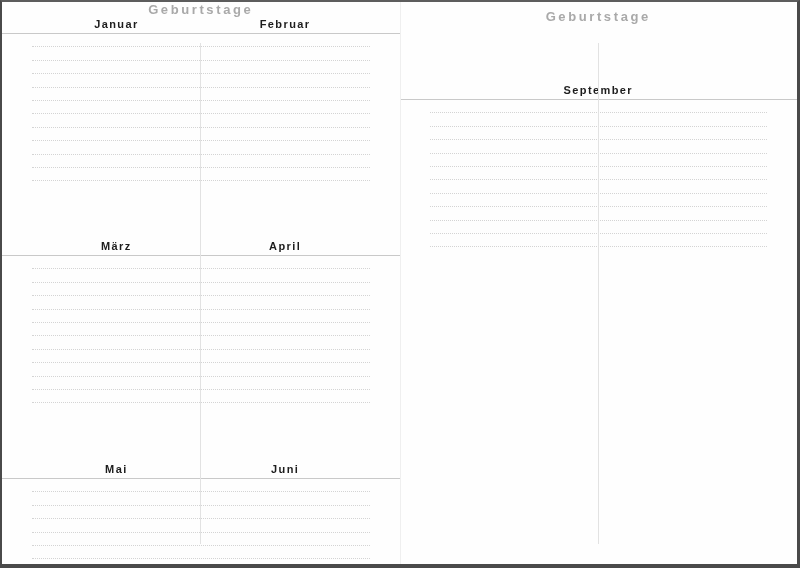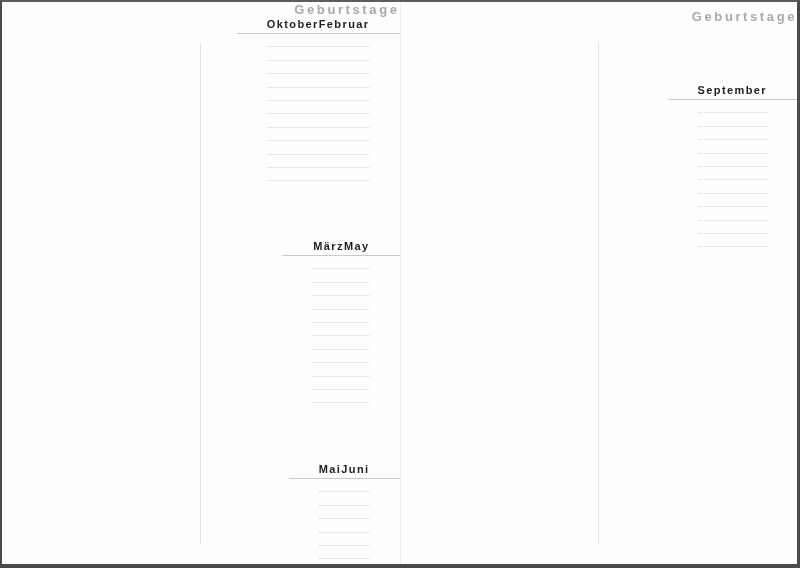--- a/index.html
+++ b/index.html
@@ -27,21 +27,20 @@
     border-width:2px 3px 4px 2px;
     display:flex;
     overflow:hidden;
   }
   .page{
     position:relative;
     flex:1 1 50%;
     display:flex;
     flex-direction:column;
     min-width:0;
-    align-items:flex-end;
   }
   .seam{
     position:absolute;
     left:50%;top:0;bottom:0;
     width:1px;
     background:var(--seam);
     z-index:3;
   }
 
   .page-title{
@@ -109,21 +108,21 @@
 
 <div class="spread">
 
   <div class="page">
     <div class="col-divider"></div>
 
     <div class="page-title">Geburtstage</div>
 
     <div class="section">
       <div class="month-row first">
-        <div class="month">Oktober</div>
+        <div class="month">Januar</div>
         <div class="month">Februar</div>
       </div>
       <div class="rule"></div>
       <div class="lines s1">
           <div class="line"></div>
           <div class="line"></div>
           <div class="line"></div>
           <div class="line"></div>
           <div class="line"></div>
           <div class="line"></div>
@@ -131,21 +130,21 @@
           <div class="line"></div>
           <div class="line"></div>
           <div class="line"></div>
           <div class="line"></div>
         </div>
     </div>
 
     <div class="section">
       <div class="month-row inner">
         <div class="month">März</div>
-        <div class="month">May</div>
+        <div class="month">April</div>
       </div>
       <div class="rule"></div>
       <div class="lines s2">
           <div class="line"></div>
           <div class="line"></div>
           <div class="line"></div>
           <div class="line"></div>
           <div class="line"></div>
           <div class="line"></div>
           <div class="line"></div>

